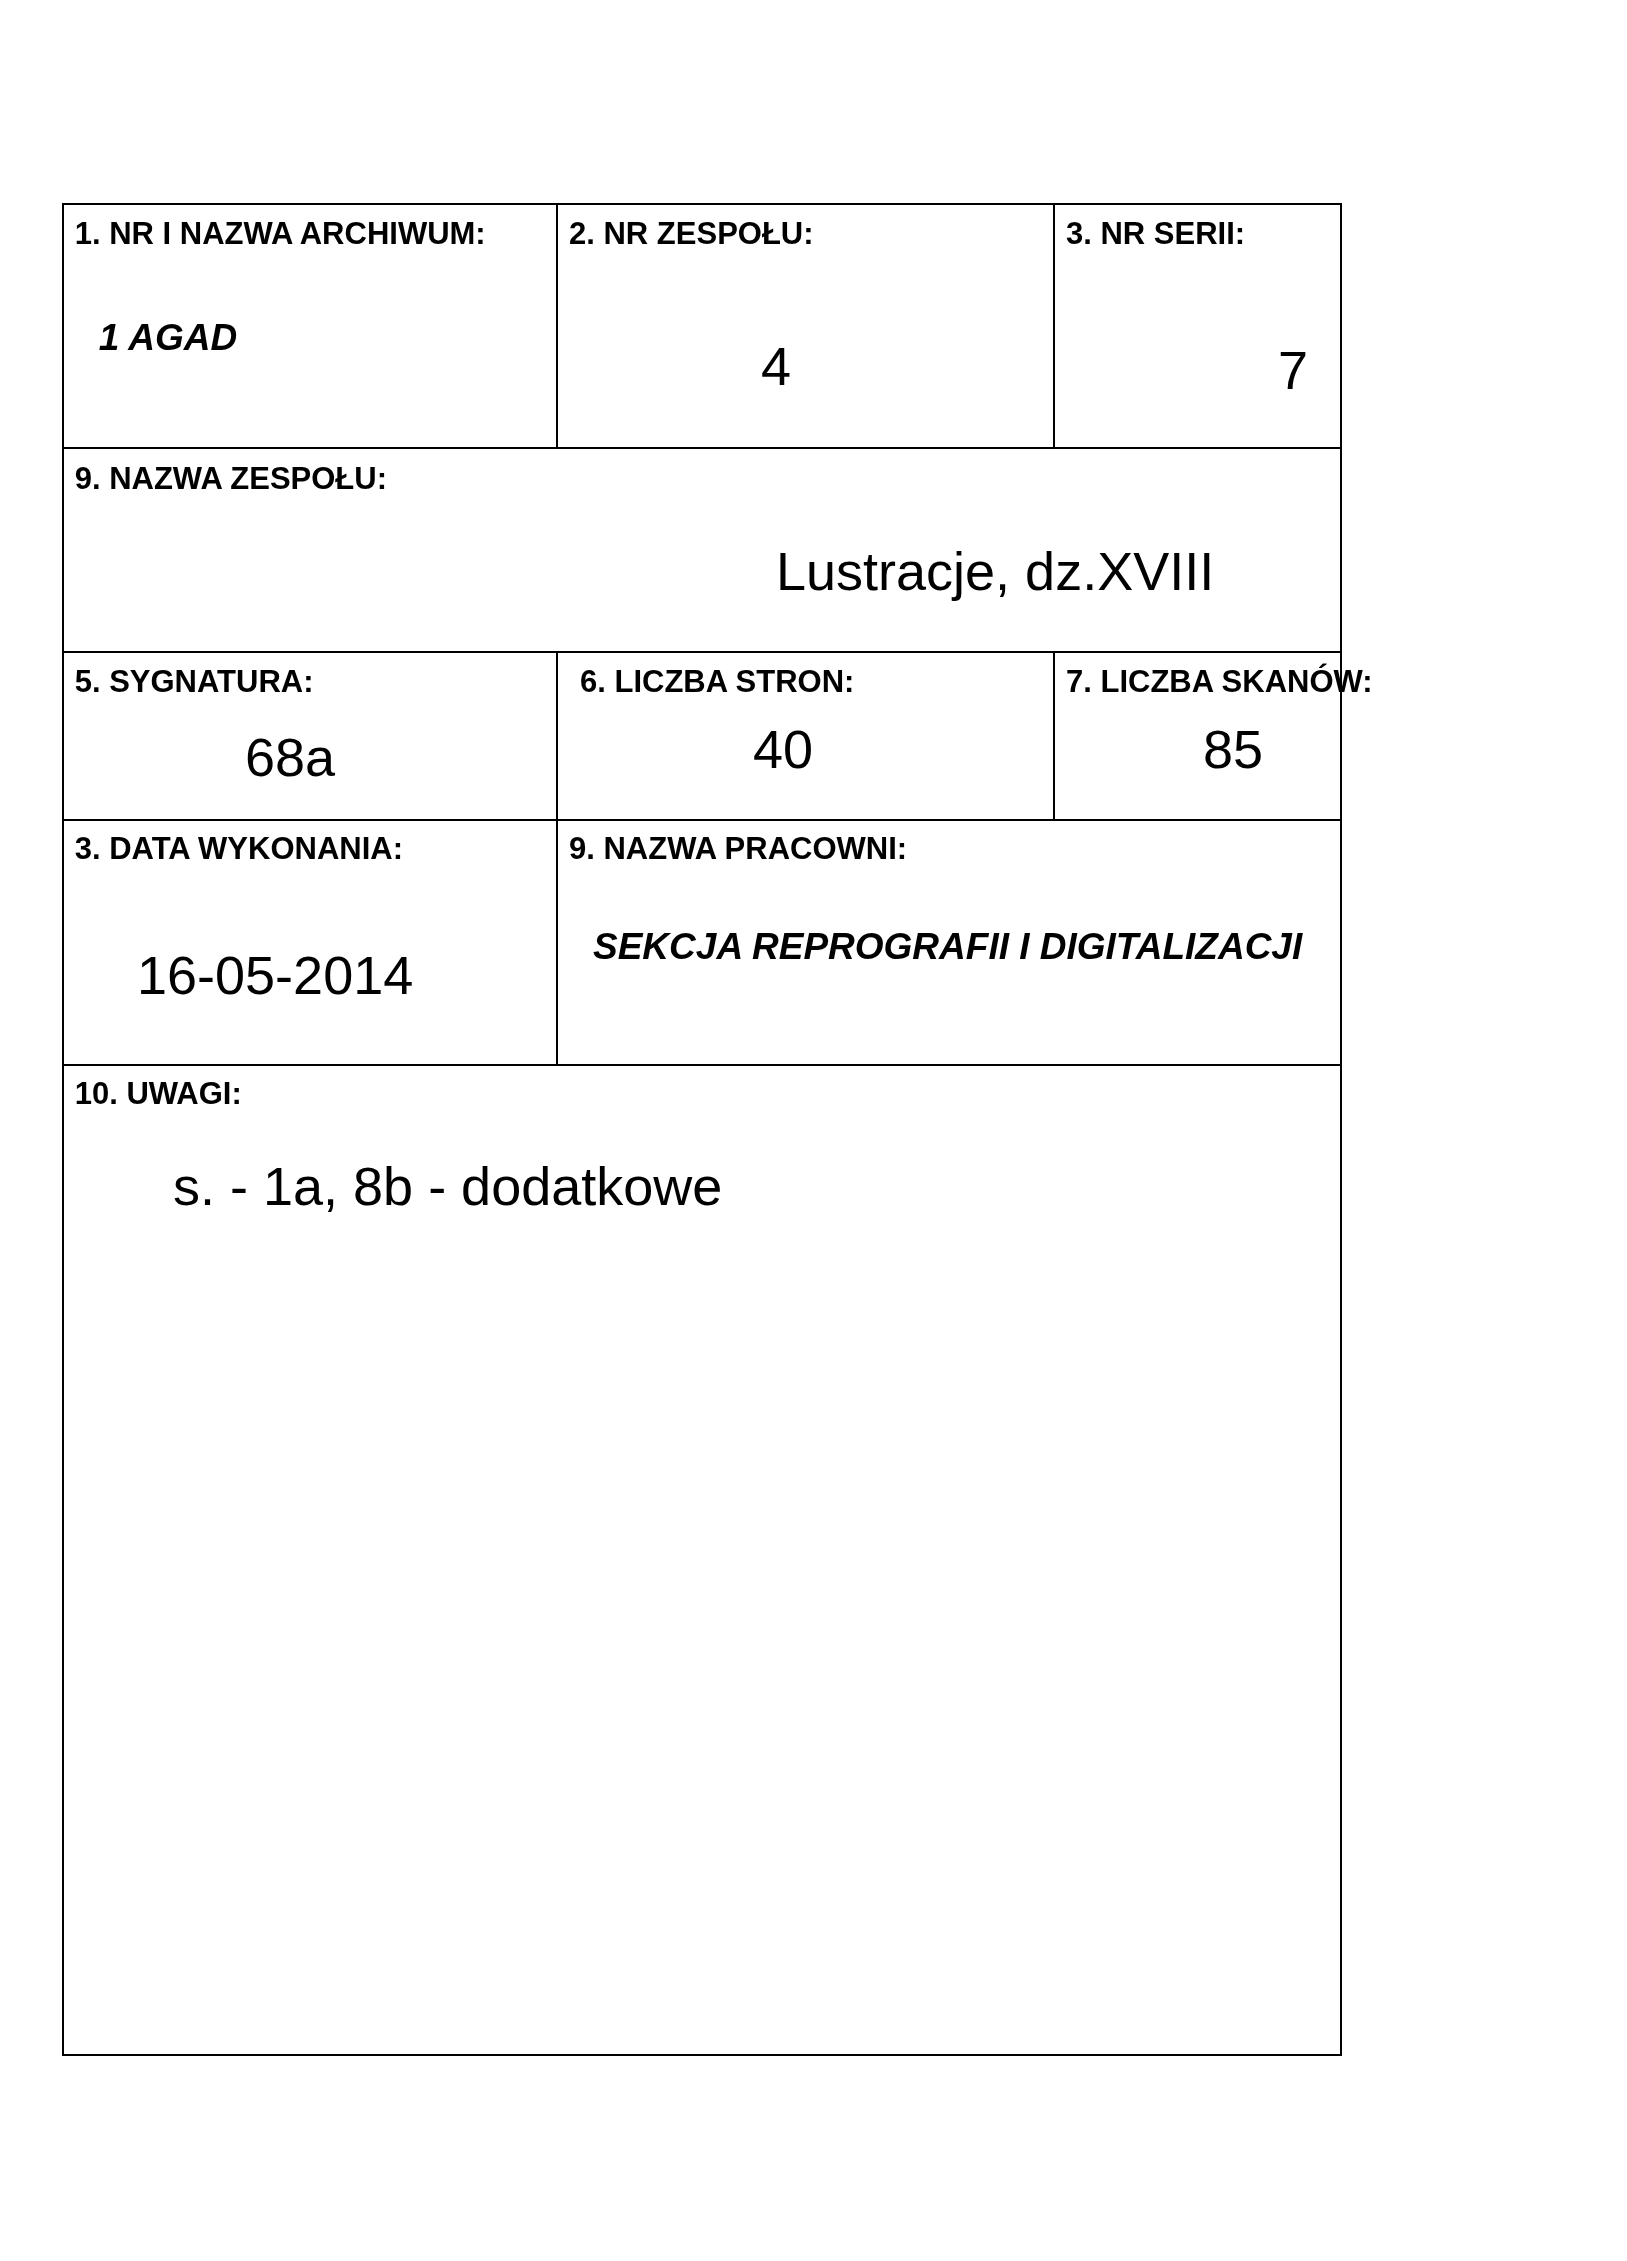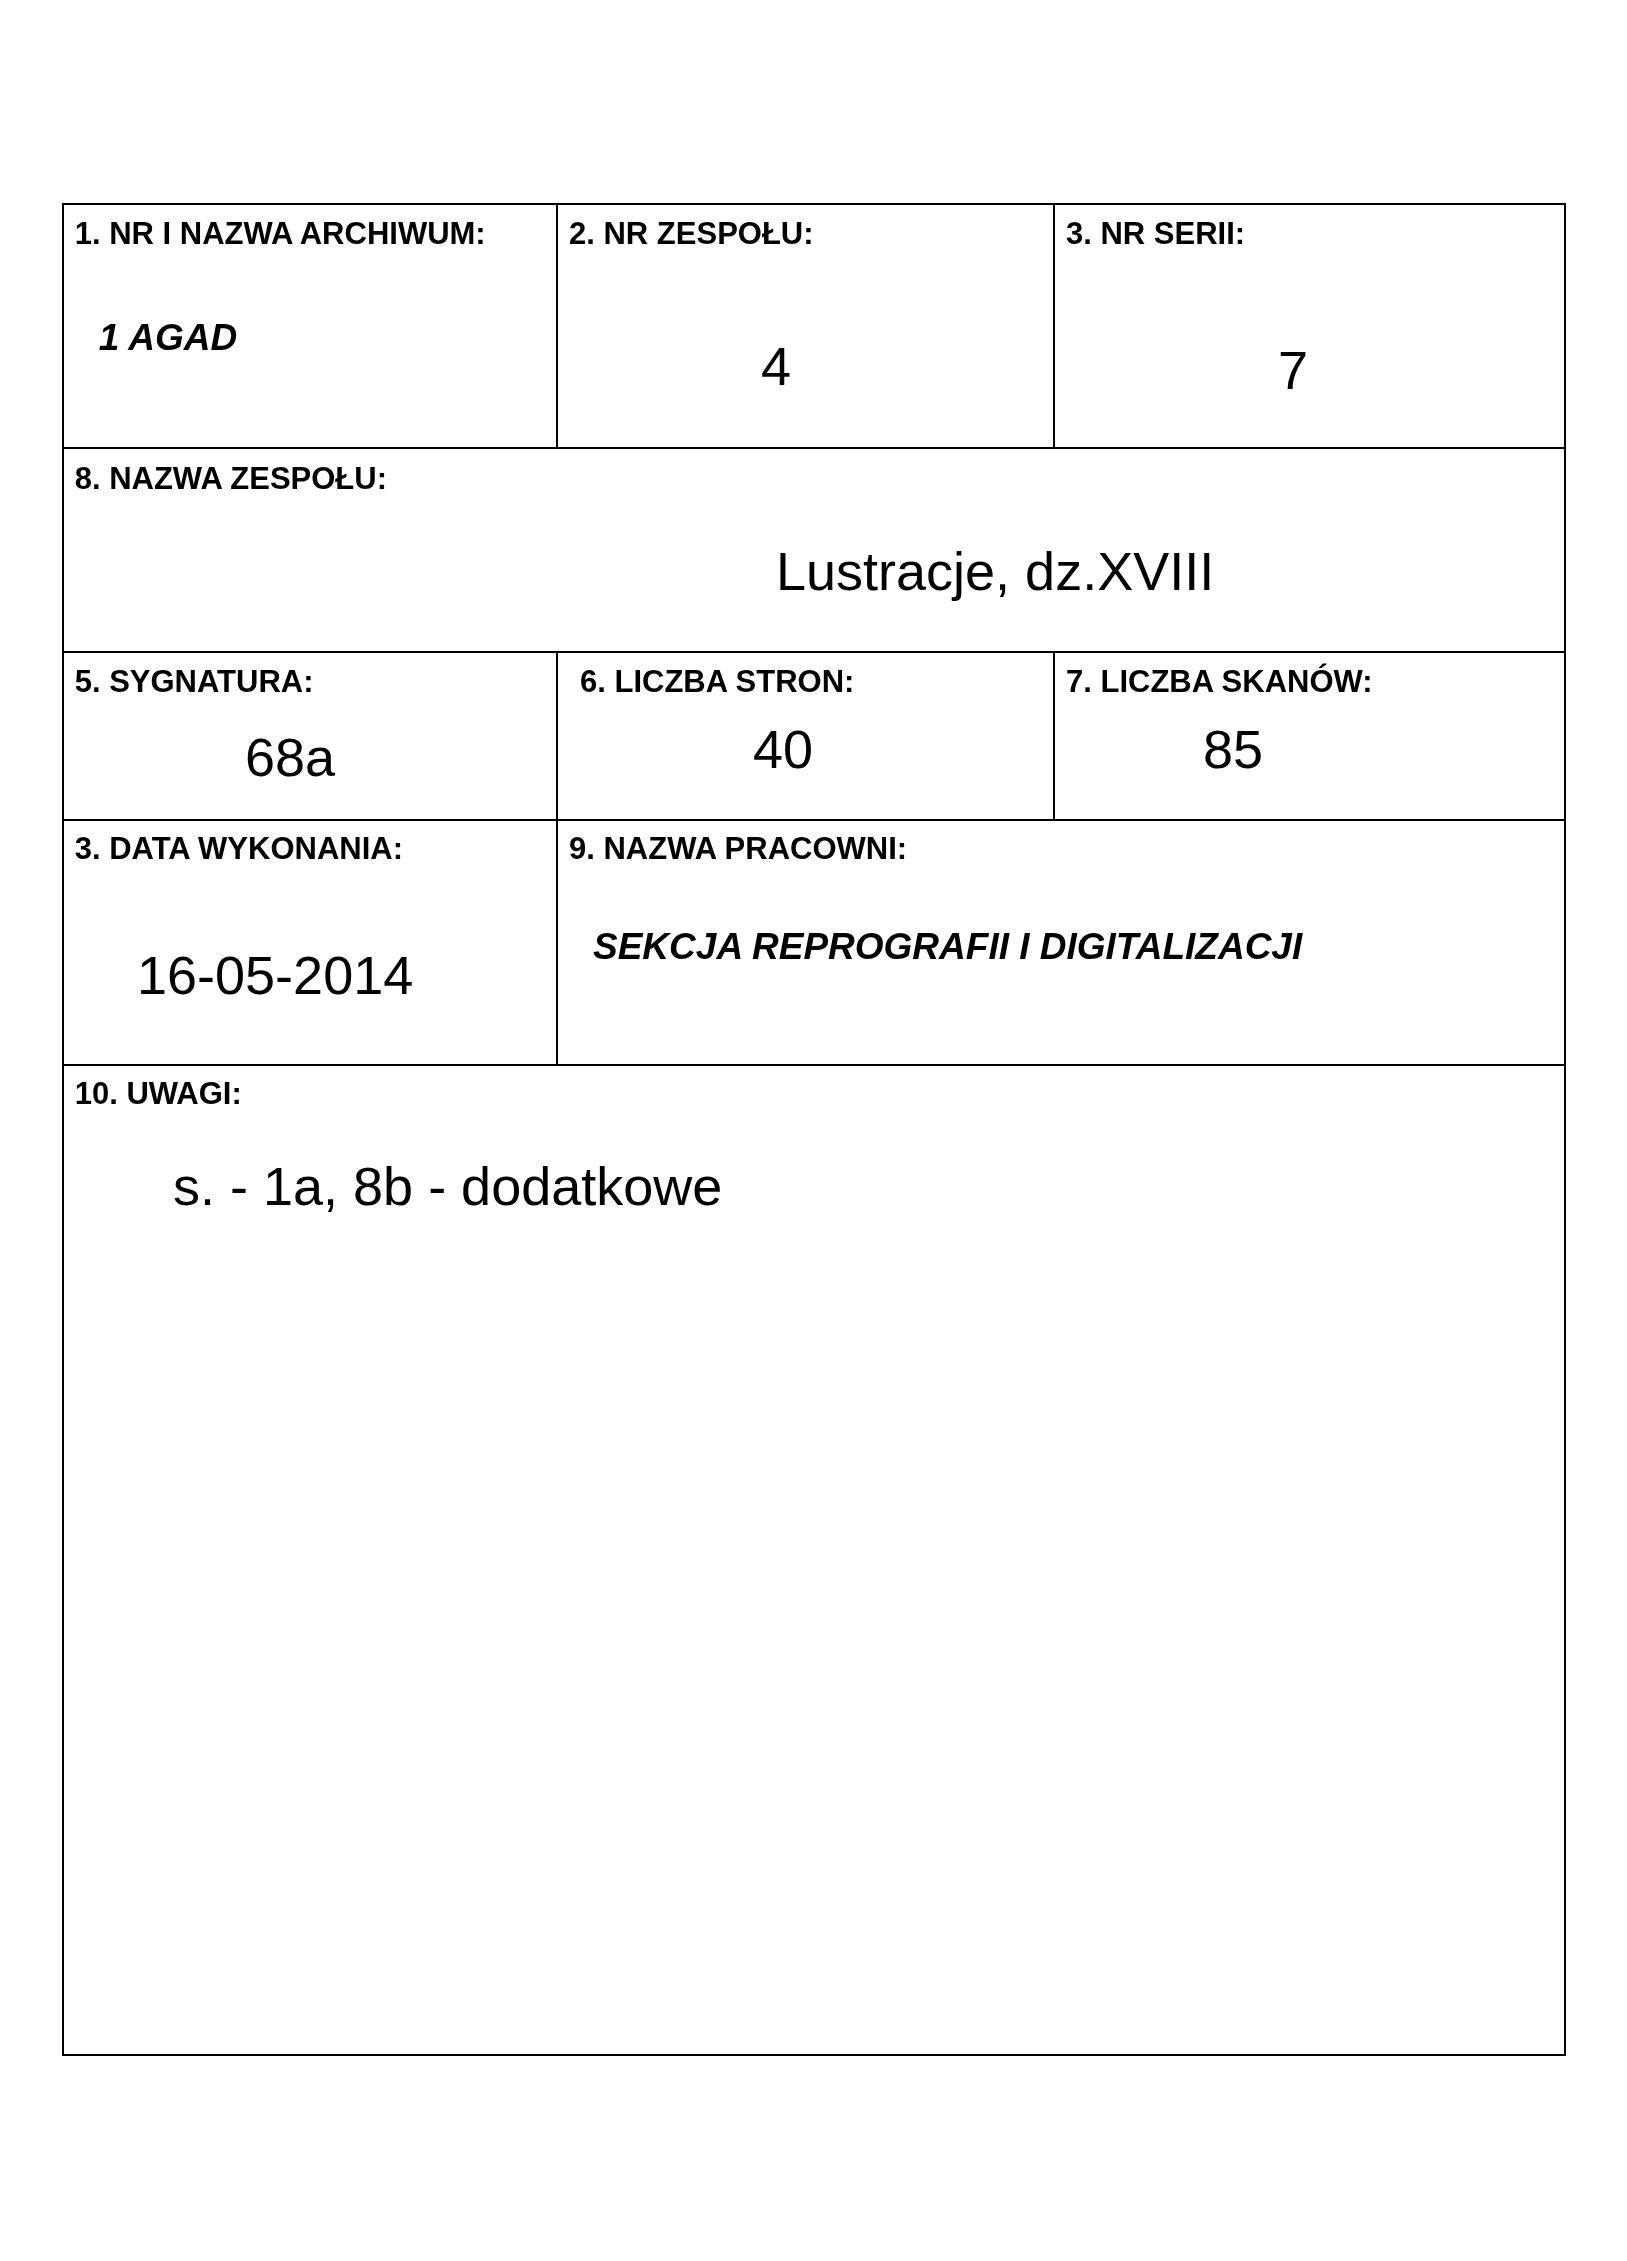--- a/index.html
+++ b/index.html
@@ -1,17 +1,17 @@
 <!DOCTYPE html>
 <html style="font-size:12.3px"><head>
 <meta charset="utf-8">
 <style>
   html,body{margin:0;padding:0;background:#fff;}
   body{width:1628px;height:2261px;position:relative;font-family:"Liberation Sans",sans-serif;color:#000;}
-  .frame{position:absolute;left:62px;top:203px;width:1504px;height:1853px;border:2.3px solid #000;box-sizing:border-box;}
+  .frame{position:absolute;left:62px;top:203px;width:1280px;height:1853px;border:2.3px solid #000;box-sizing:border-box;}
   .hl{position:absolute;left:0;right:0;height:0;border-top:2.3px solid #000;}
   .vl{position:absolute;width:0;border-left:2.3px solid #000;}
   .label{position:absolute;font-weight:bold;font-size:31px;white-space:nowrap;}
   .val{position:absolute;font-size:54px;white-space:nowrap;}
   .ital{position:absolute;font-style:italic;font-weight:bold;font-size:37px;white-space:nowrap;margin-left:24px;}
 </style>
 </head>
 <body>
 
 <div class="frame">
@@ -27,21 +27,21 @@
   <div class="vl" style="left:989px;top:446px;height:168px"></div>
   <div class="vl" style="left:492px;top:614px;height:245px"></div>
 
   <div class="label" style="left:10.7px;top:10.7px">1. NR I NAZWA ARCHIWUM:</div>
   <div class="ital" style="left:10.7px;top:112px">1 AGAD</div>
   <div class="label" style="left:505px;top:10.7px">2. NR ZESPOŁU:</div>
   <div class="val" style="left:697px;top:130px">4</div>
   <div class="label" style="left:1002px;top:10.7px">3. NR SERII:</div>
   <div class="val" style="left:1214px;top:134px">7</div>
 
-  <div class="label" style="left:10.7px;top:256px">8. NAZWA ZESPOŁU:</div>
+  <div class="label" style="left:10.7px;top:256px">9. NAZWA ZESPOŁU:</div>
   <div class="val" style="left:712px;top:335px">Lustracje, dz.XVIII</div>
 
   <div class="label" style="left:10.7px;top:459px">5. SYGNATURA:</div>
   <div class="val" style="left:181px;top:521px">68a</div>
   <div class="label" style="left:516px;top:459px">6. LICZBA STRON:</div>
   <div class="val" style="left:689px;top:513px">40</div>
   <div class="label" style="left:1002px;top:459px">7. LICZBA SKANÓW:</div>
   <div class="val" style="left:1139px;top:513px">85</div>
 
   <div class="label" style="left:10.7px;top:626px">3. DATA WYKONANIA:</div>

